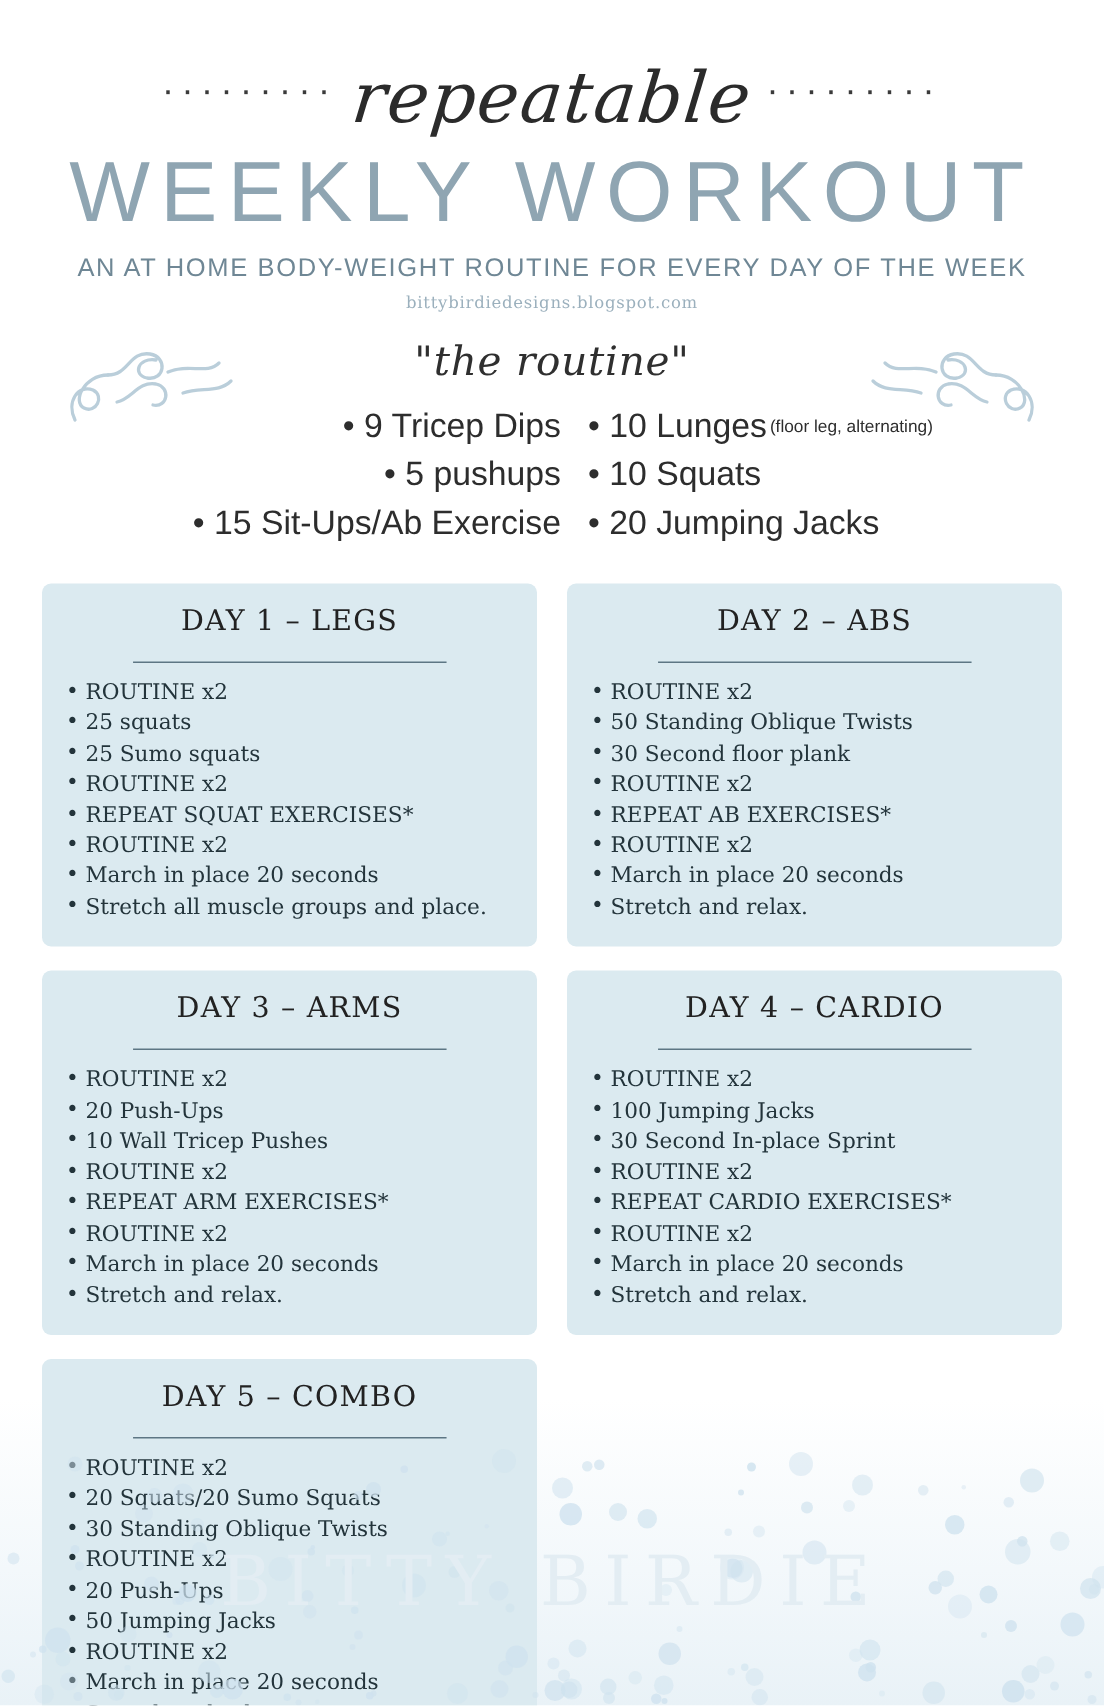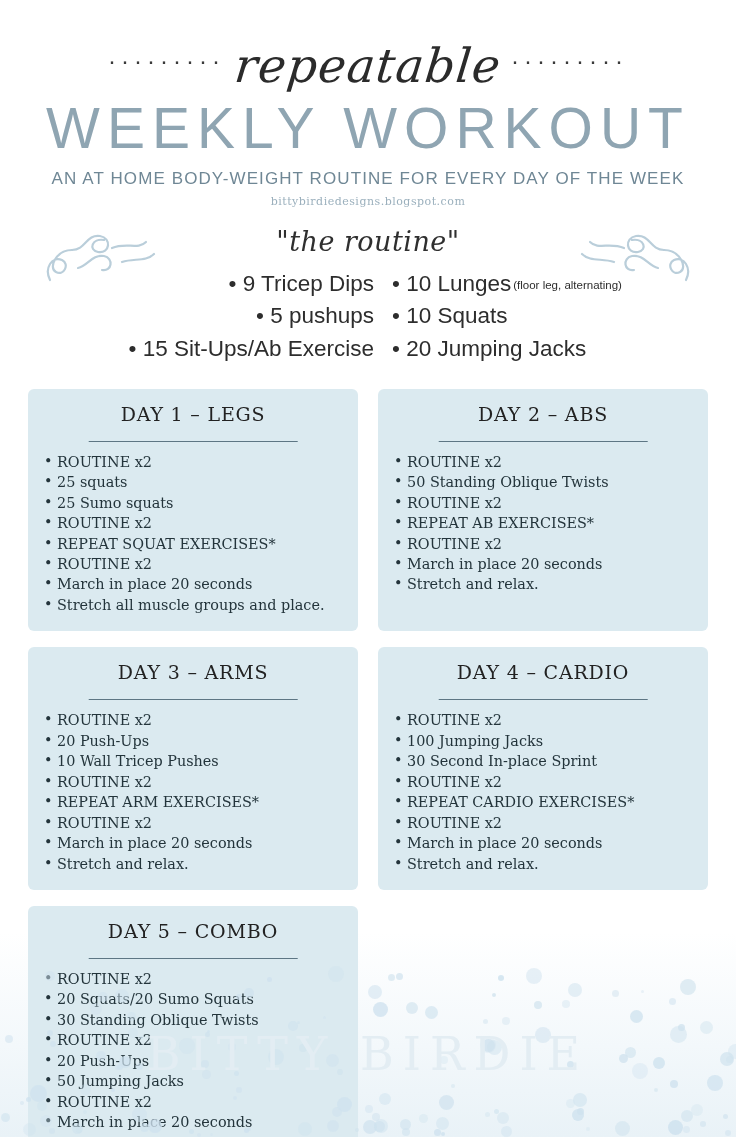--- a/index.html
+++ b/index.html
@@ -296,20 +296,21 @@
         <li>March in place 20 seconds</li>
         <li>Stretch all muscle groups and place.</li>
       </ul>
     </div>
 
     <div class="card">
       <div class="card-title">DAY 2 – ABS</div>
       <ul>
         <li>ROUTINE x2</li>
         <li>50 Standing Oblique Twists</li>
+        <li>30 Second floor plank</li>
         <li>ROUTINE x2</li>
         <li>REPEAT AB EXERCISES*</li>
         <li>ROUTINE x2</li>
         <li>March in place 20 seconds</li>
         <li>Stretch and relax.</li>
       </ul>
     </div>
 
     <div class="card">
       <div class="card-title">DAY 3 – ARMS</div>

